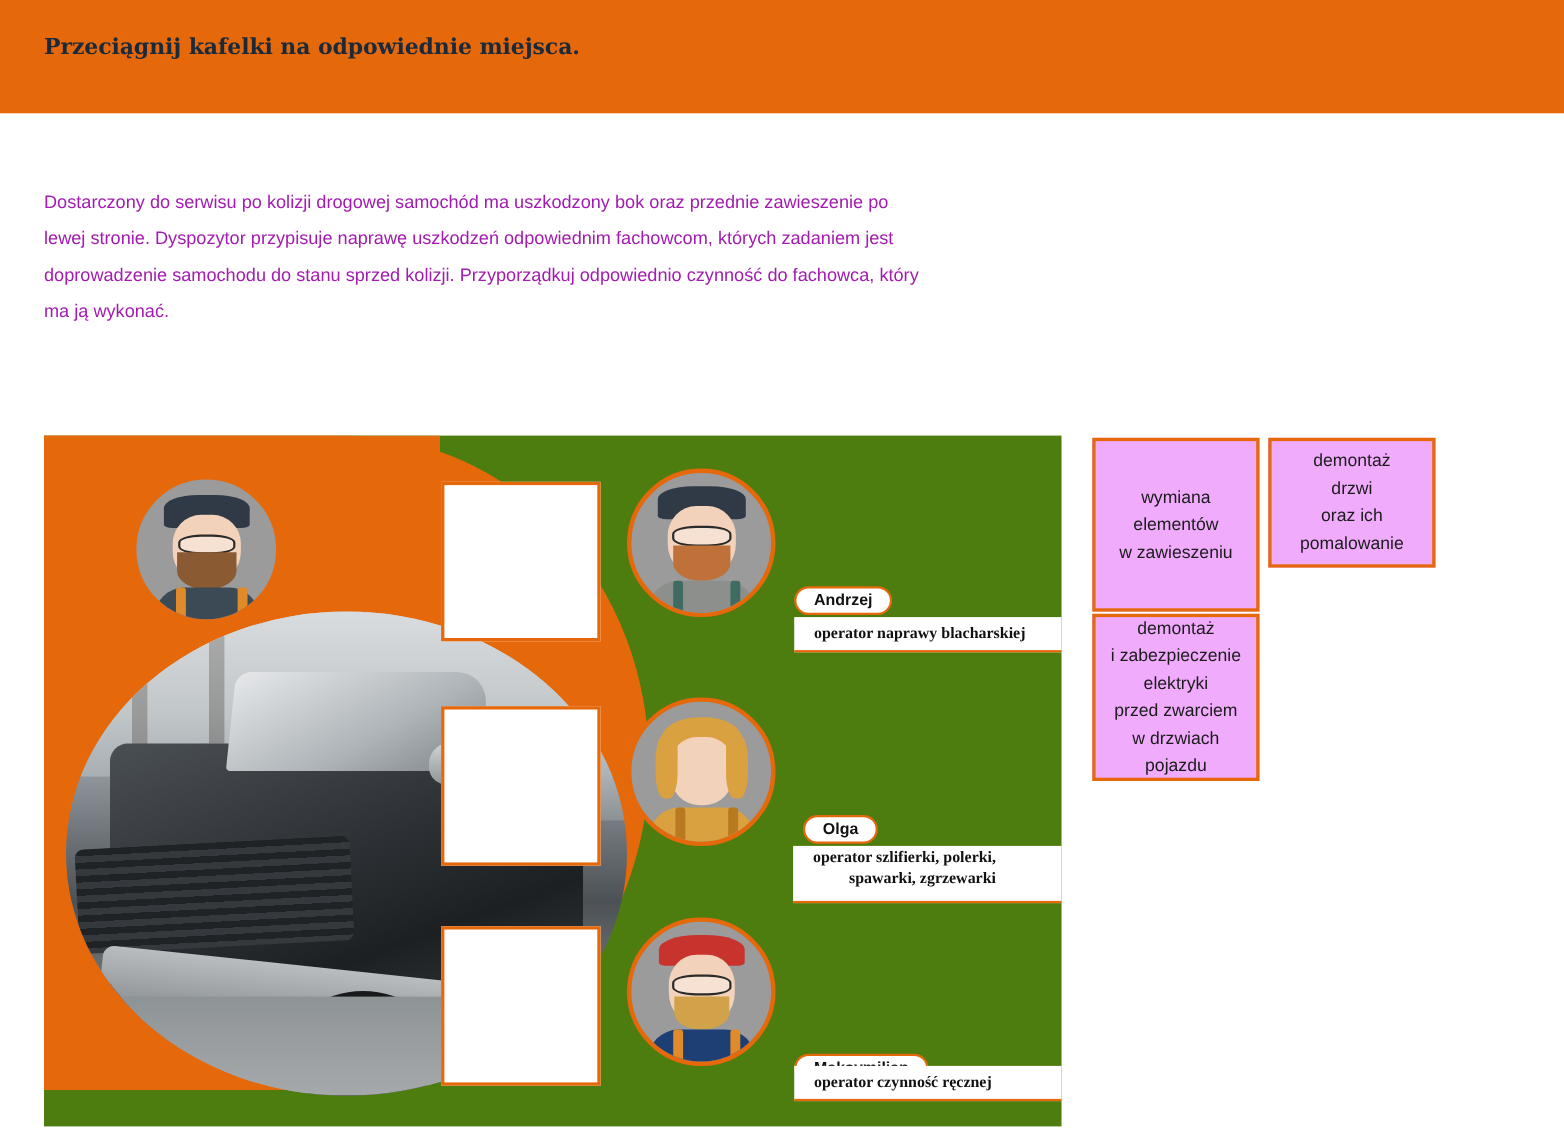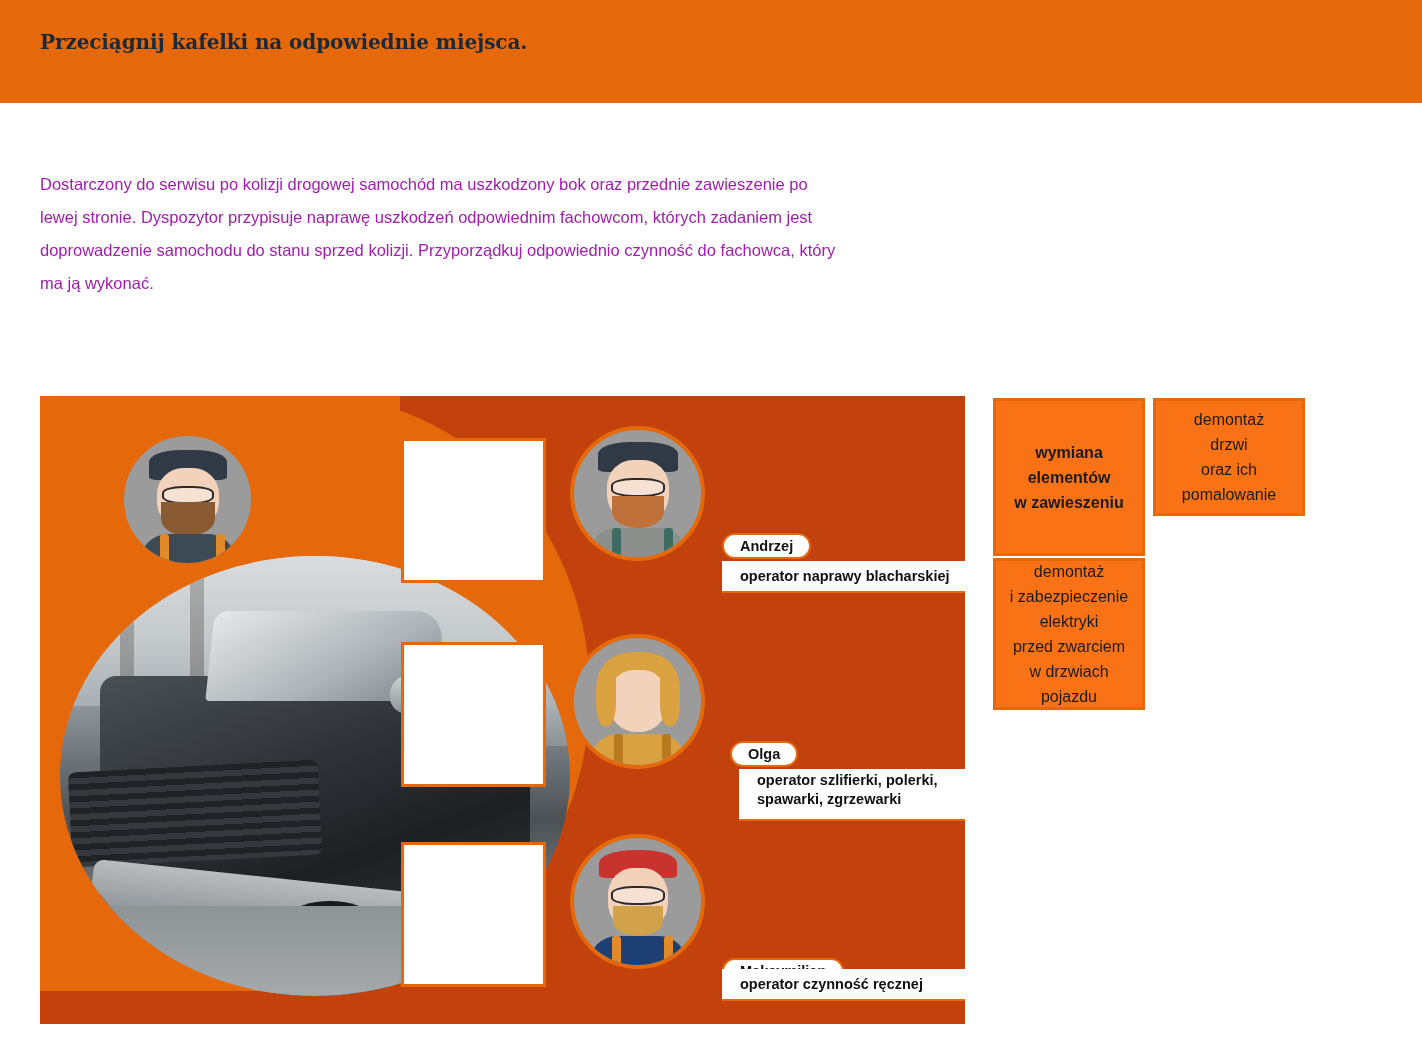--- a/index.html
+++ b/index.html
@@ -57,22 +57,23 @@
     color: #a21caf;
   }
 
   
   .stage {
     position: absolute;
     left: 40px;
     top: 396px;
     width: 925px;
     height: 628px;
-    background: #c2410c;
+    background: #4d7c0f;
     overflow: hidden;
+    text-align: right;
   }
   
   .orange-blob {
     position: absolute;
     left: 0px;
     top: 0px;
     width: 550px;
     height: 595px;
     background: #e5690b;
     border-radius: 0 50% 50% 0 / 0 50% 50% 0;
@@ -222,48 +223,49 @@
     background: #ffffff;
     border-bottom: 2.5px solid #e5690b;
     display: flex;
     align-items: center;
     padding-left: 18px;
     font-size: 14.5px;
     font-weight: 700;
     color: #111;
     line-height: 19px;
     white-space: pre-line;
+    font-family: Liberation Serif, serif;
   }
   .role-bar.two-line {
     height: 52px;
     align-items: flex-start;
     padding-top: 2px;
   }
 
   .p1 { left: 530px; top: 30px; }
   .p2 { left: 530px; top: 238px; }
   .p3 { left: 530px; top: 438px; }
 
   
   .tile {
     position: absolute;
-    background: #f97316;
+    background: #f0abfc;
     border: 3px solid #e5690b;
     color: #1b1b1b;
     font-size: 16px;
     line-height: 25px;
     text-align: center;
     display: flex;
     align-items: center;
     justify-content: center;
     padding: 6px 8px;
     cursor: grab;
     white-space: pre-line;
   }
-  .tile-1 { left: 993px; top: 398px; width: 152px; height: 158px; font-weight: bold; }
+  .tile-1 { left: 993px; top: 398px; width: 152px; height: 158px; }
   .tile-2 { left: 1153px; top: 398px; width: 152px; height: 118px; }
   .tile-3 { left: 993px; top: 558px; width: 152px; height: 152px; }
 </style>
 </head>
 <body>
 
 <div class="header">
   <div class="header-title">Przeciągnij kafelki na odpowiednie miejsca.</div>
 </div>
 
@@ -320,21 +322,21 @@
     <div class="avatar" style="left:0;top:0;width:135px;height:135px;">
       <div class="hat" style="top:14px;width:74px;height:46px;background:#d9a13f;border-radius:46% 46% 20% 20%;"></div>
       <div class="head" style="top:32px;width:58px;height:62px;"></div>
       <div class="beard" style="top:30px;left:calc(50% - 42px);transform:none;width:20px;height:58px;background:#d9a13f;border-radius:40% 0 40% 40%;"></div>
       <div class="beard" style="top:30px;left:calc(50% + 22px);transform:none;width:20px;height:58px;background:#d9a13f;border-radius:0 40% 40% 40%;"></div>
       <div class="body" style="top:96px;width:96px;height:44px;background:#d9a13f;"></div>
       <div class="strap" style="left:40px;top:96px;height:44px;background:#b8791f;"></div>
       <div class="strap" style="left:88px;top:96px;height:44px;background:#b8791f;"></div>
     </div>
     <div class="name-pill" style="left:160px;top:107px;">Olga</div>
-    <div class="role-bar two-line" style="left:169px;top:135px;width:275px;">operator szlifierki, polerki,
+    <div class="role-bar two-line" style="left:151px;top:135px;width:275px;">operator szlifierki, polerki,
 spawarki, zgrzewarki</div>
   </div>
 
   <div class="person p3">
     <div class="avatar" style="left:0;top:0;width:135px;height:135px;">
       <div class="hat" style="top:12px;width:78px;height:28px;background:#c8332e;border-radius:46% 46% 10% 10%;"></div>
       <div class="head" style="top:30px;width:60px;height:64px;"></div>
       <div class="glasses" style="top:48px;width:54px;height:19px;"></div>
       <div class="beard" style="top:68px;width:50px;height:30px;background:#d2a24a;"></div>
       <div class="body" style="top:98px;width:98px;height:42px;background:#1d3f73;"></div>

